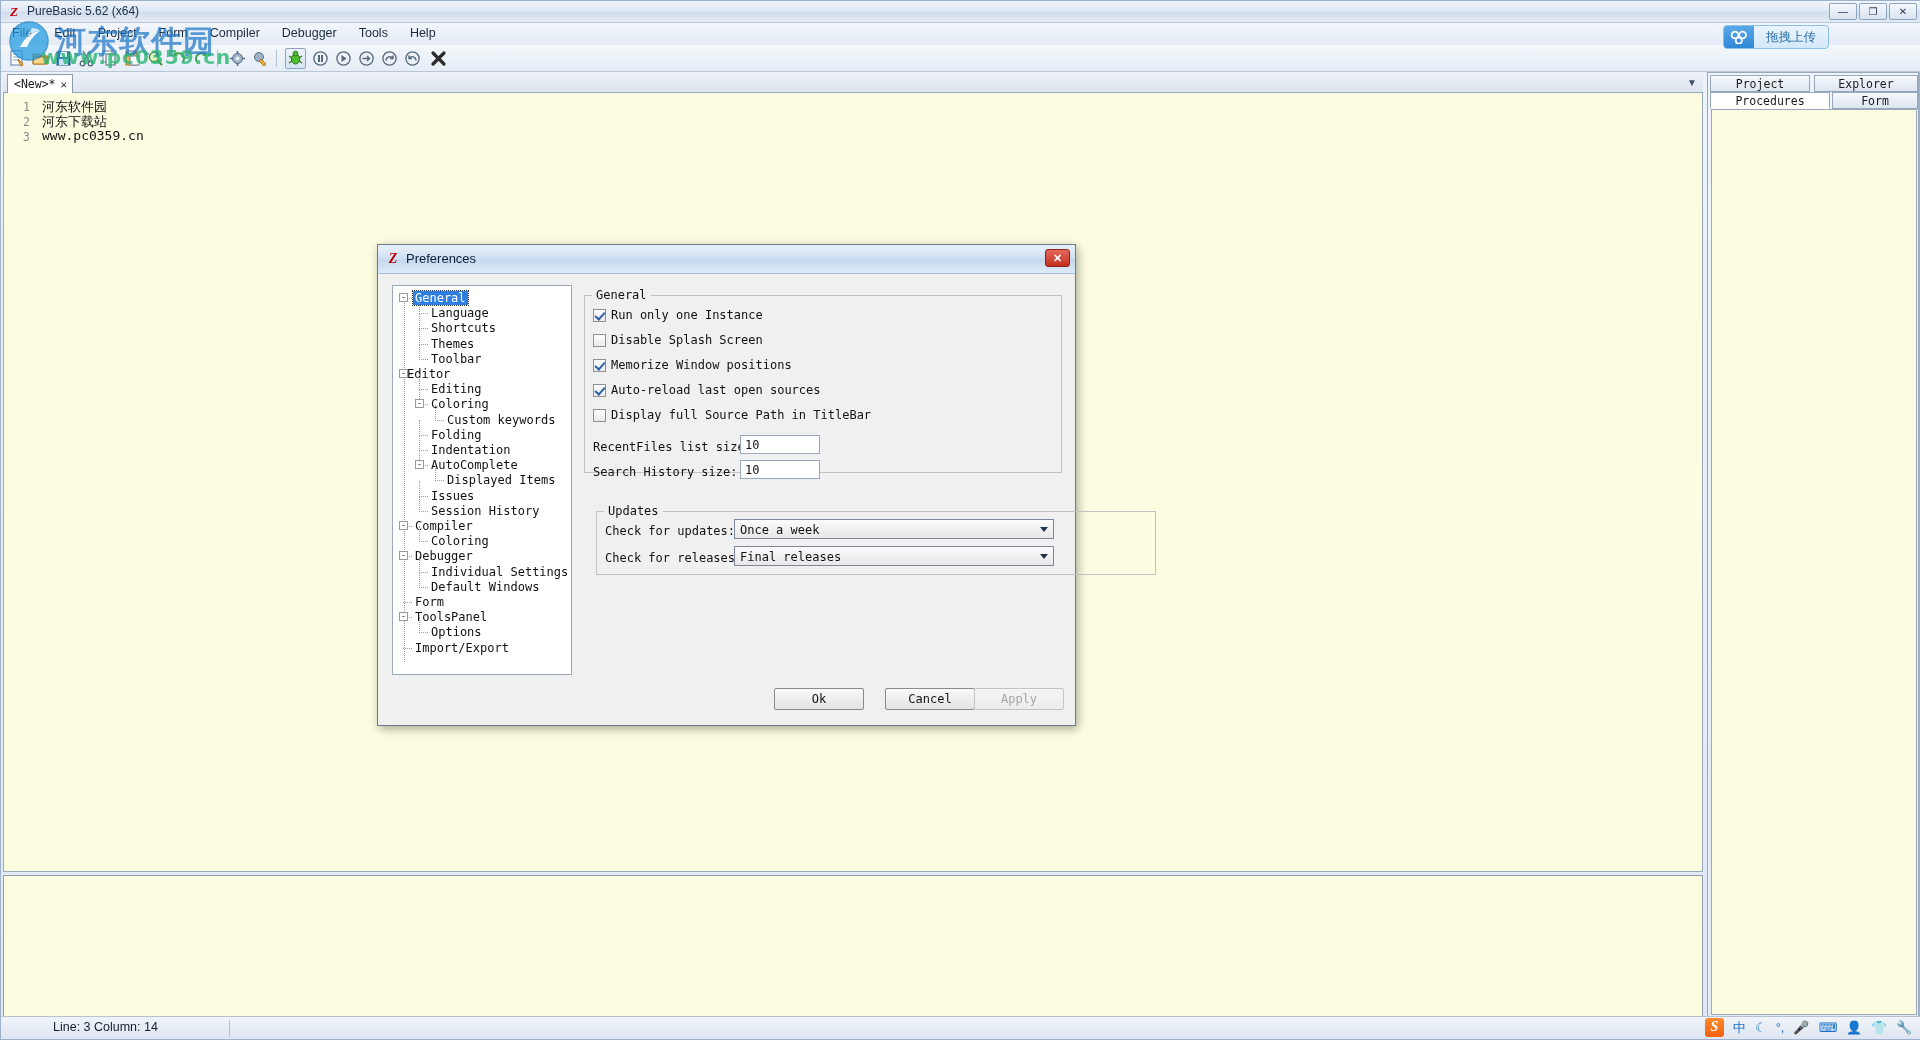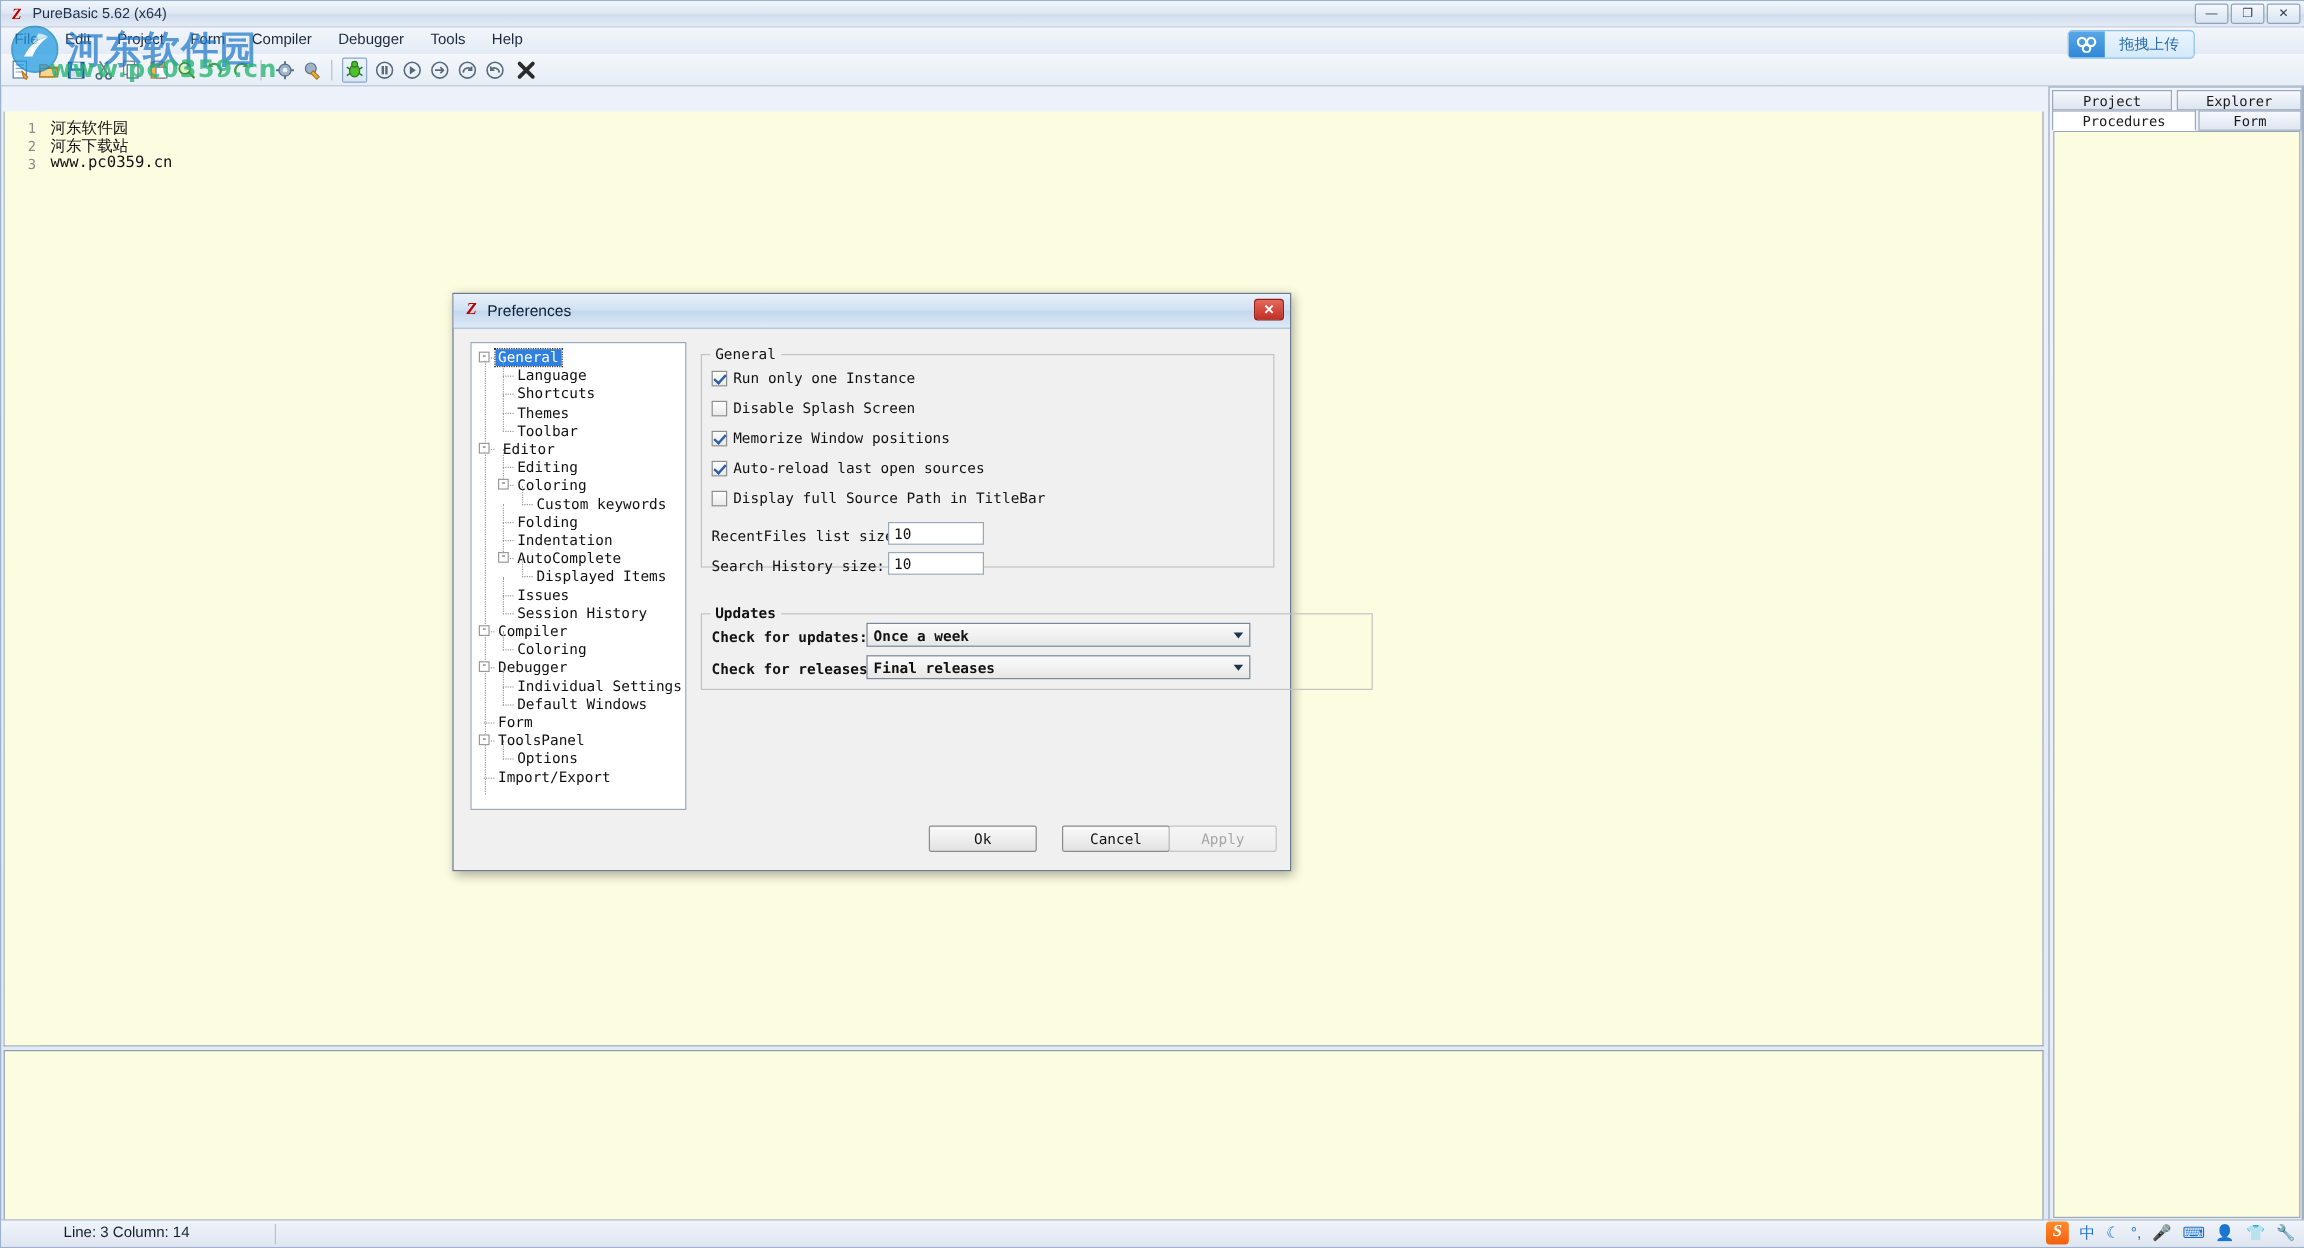--- a/index.html
+++ b/index.html
@@ -471,20 +471,26 @@
     <div id="upload-icon">
       <svg width="18" height="14" viewBox="0 0 18 14">
         <circle cx="5" cy="5" r="3.4" fill="none" stroke="#fff" stroke-width="1.8"></circle>
         <circle cx="12.6" cy="5" r="3.4" fill="none" stroke="#fff" stroke-width="1.8"></circle>
         <circle cx="8.8" cy="10.5" r="3.1" fill="none" stroke="#fff" stroke-width="1.8"></circle>
       </svg>
     </div>
     <div id="upload-label">拖拽上传</div>
   </div>
 
+  <div id="tabstrip">
+    <div id="doc-tab">
+      <span>&lt;New&gt;*</span><span class="closex">✕</span>
+    </div>
+    <div id="tabstrip-arrow">▼</div>
+  </div>
 
   <div id="editor">
     <div id="gutter">
       <div class="ln" style="top:7px">1</div>
       <div class="ln" style="top:22px">2</div>
       <div class="ln" style="top:37px">3</div>
     </div>
     <div class="cl" style="top:5px">河东软件园</div>
     <div class="cl" style="top:20px">河东下载站</div>
     <div class="cl" style="top:35px">www.pc0359.cn</div>
@@ -552,21 +558,21 @@
         <div class="tline-v" style="left: 26px; top: 27.4px; height: 16px;"></div>
         <div class="tnode" style="left: 36px; top: 35.4px;"><span class="lbl">Shortcuts</span></div>
         <div class="tline-h" style="left: 26px; top: 57.6px; width: 9px;"></div>
         <div class="tline-v" style="left: 26px; top: 42.6px; height: 16px;"></div>
         <div class="tnode" style="left: 36px; top: 50.6px;"><span class="lbl">Themes</span></div>
         <div class="tline-h" style="left: 26px; top: 72.8px; width: 9px;"></div>
         <div class="tline-v" style="left: 26px; top: 57.8px; height: 16px;"></div>
         <div class="tnode" style="left: 36px; top: 65.8px;"><span class="lbl">Toolbar</span></div>
         <div class="tline-h" style="left: 10px; top: 88px; width: 9px;"></div>
         <div class="texp" style="left: 6px; top: 83px;">-</div>
-        <div class="tnode" style="left: 24px; top: 81px;"><span class="lbl">Editor</span></div>
+        <div class="tnode" style="left: 12px; top: 81px;"><span class="lbl">Editor</span></div>
         <div class="tline-h" style="left: 26px; top: 103.2px; width: 9px;"></div>
         <div class="tline-v" style="left: 26px; top: 88.2px; height: 16px;"></div>
         <div class="tnode" style="left: 36px; top: 96.2px;"><span class="lbl">Editing</span></div>
         <div class="tline-h" style="left: 26px; top: 118.4px; width: 9px;"></div>
         <div class="tline-v" style="left: 26px; top: 103.4px; height: 16px;"></div>
         <div class="texp" style="left: 22px; top: 113.4px;">-</div>
         <div class="tnode" style="left: 36px; top: 111.4px;"><span class="lbl">Coloring</span></div>
         <div class="tline-h" style="left: 42px; top: 133.6px; width: 9px;"></div>
         <div class="tline-v" style="left: 42px; top: 118.6px; height: 16px;"></div>
         <div class="tnode" style="left: 52px; top: 126.6px;"><span class="lbl">Custom keywords</span></div>
@@ -640,21 +646,21 @@
         <span class="chklbl">Display full Source Path in TitleBar</span>
       </div>
 
       <div class="fldlbl" style="left:8px; top:144px;">RecentFiles list size:</div>
       <div class="txtin" style="left:155px; top:139px; width:80px;">10</div>
 
       <div class="fldlbl" style="left:8px; top:169px;">Search History size:</div>
       <div class="txtin" style="left:155px; top:164px; width:80px;">10</div>
     </div>
 
-    <div class="gbox" style="left:206px; top:266px; width:560px; height:64px;font-weight:bold;">
+    <div class="gbox" style="left:218px; top:266px; width:560px; height:64px;">
       <div class="gtitle">Updates</div>
 
       <div class="fldlbl" style="left:8px; top:12px;">Check for updates:</div>
       <div class="combo" style="left:137px; top:7px; width:320px;">
         <span>Once a week</span>
         <span class="arrow"></span>
       </div>
 
       <div class="fldlbl" style="left:8px; top:39px;">Check for releases:</div>
       <div class="combo" style="left:137px; top:34px; width:320px;">

